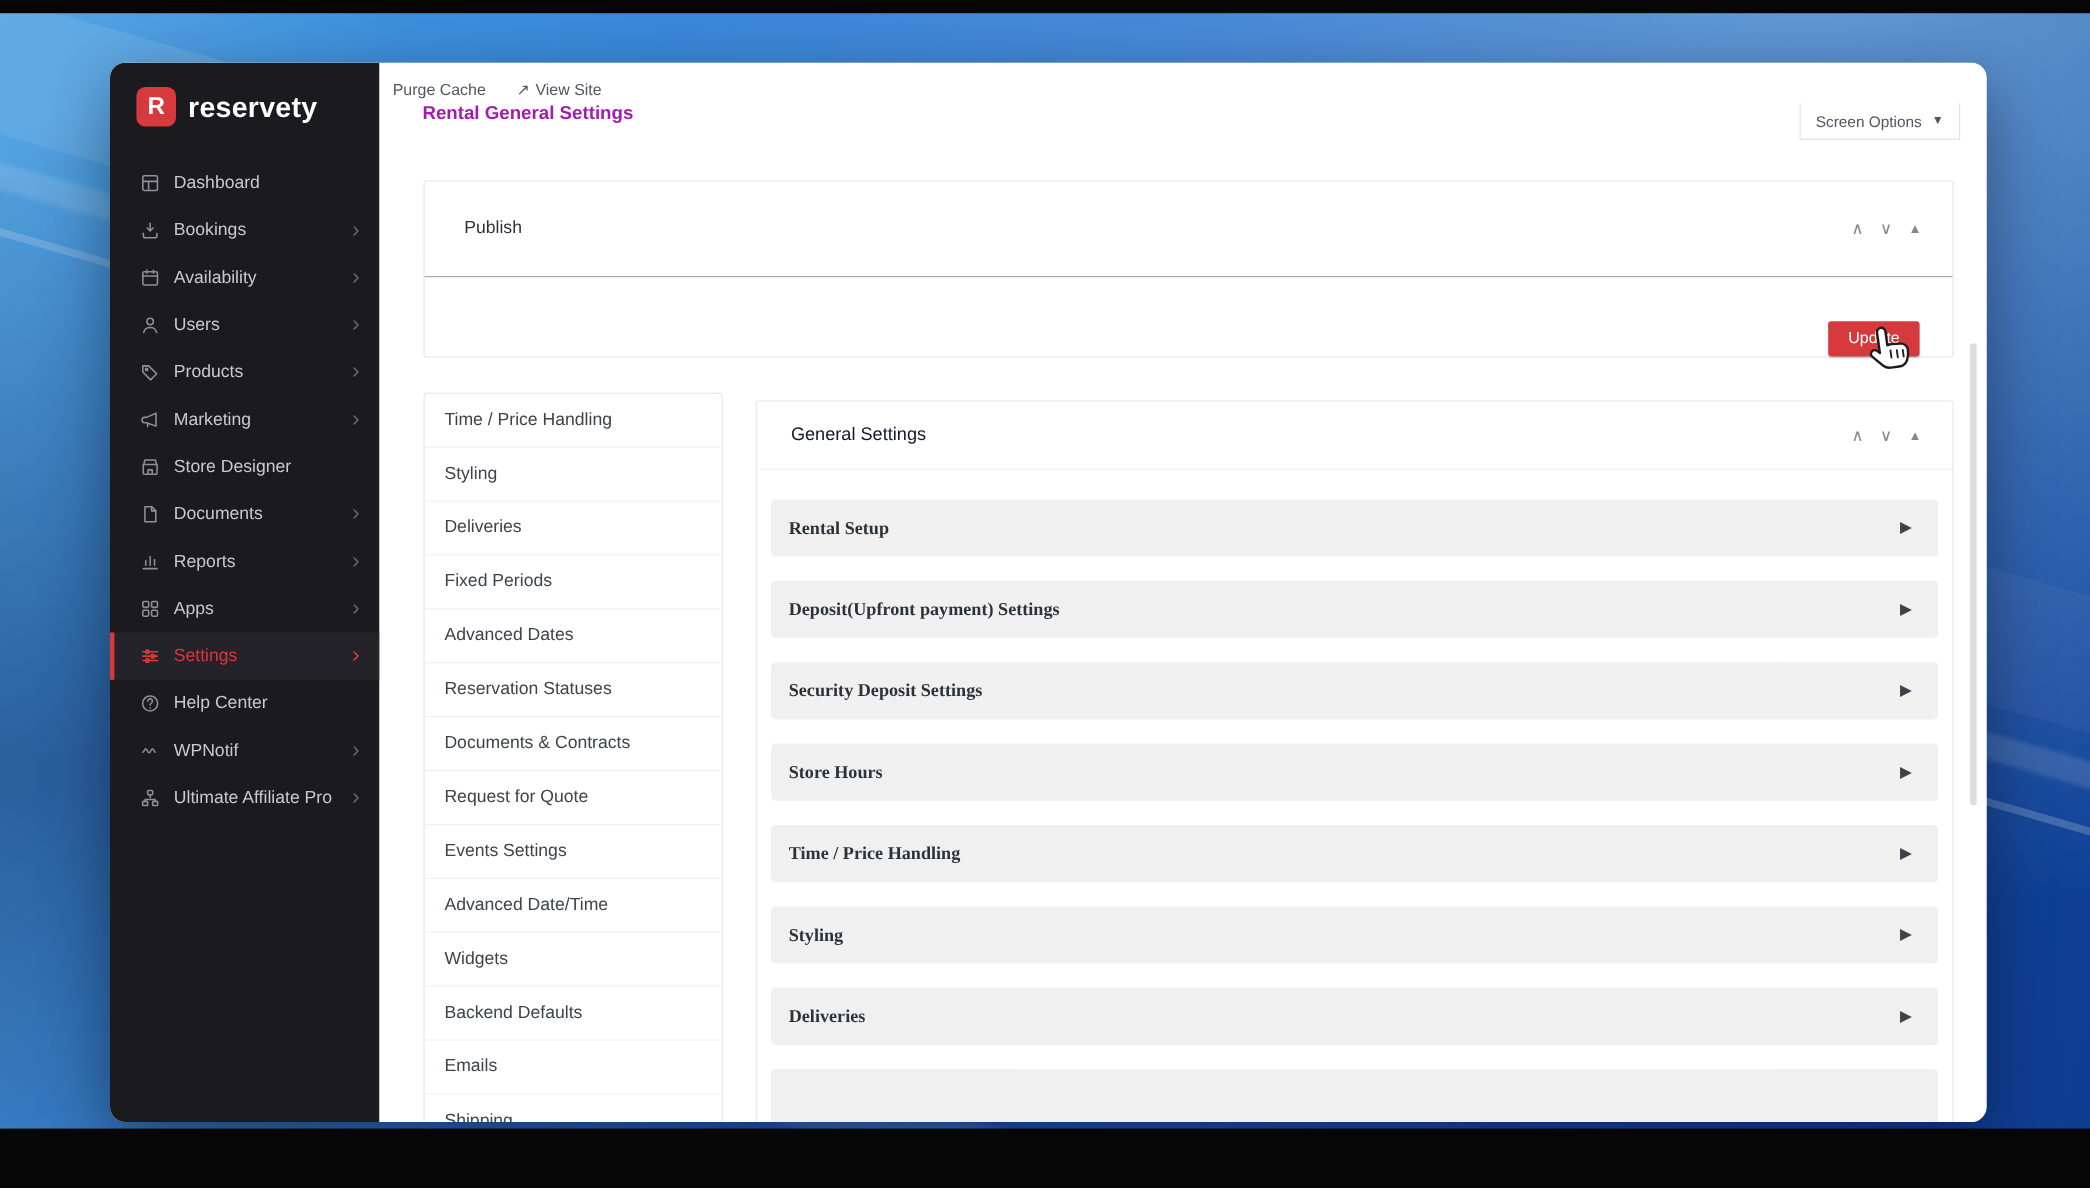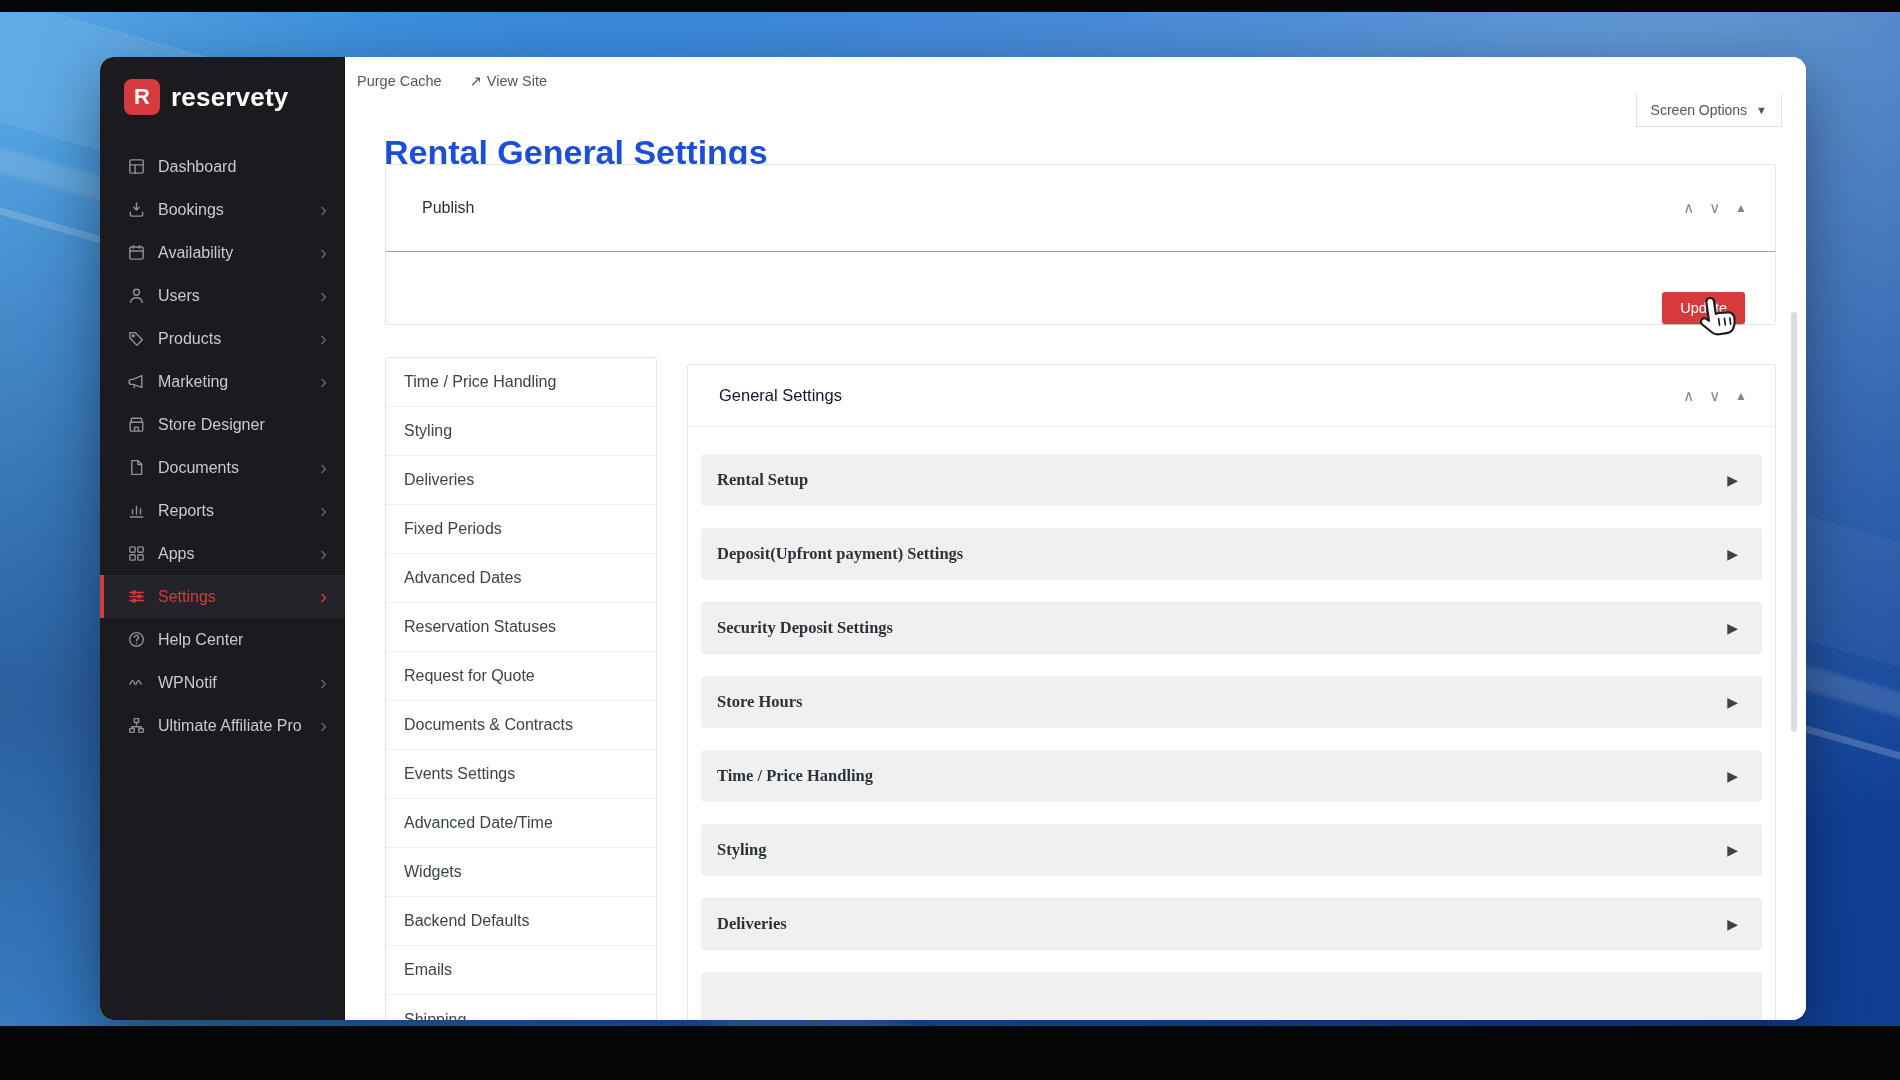--- a/index.html
+++ b/index.html
@@ -45,21 +45,21 @@
   .side-item .s-label { flex:1; line-height:1.2; }
   .side-item .s-chev { color:#63636c; font-size:21px; line-height:1; margin-top:-3px; }
   .side-item.active { background:#232329; color:var(--accent); }
   .side-item.active::before { content:""; position:absolute; left:0; top:0; bottom:0; width:4px; background:var(--accent); }
   .side-item.active .s-icon, .side-item.active .s-chev { color:var(--accent); }
 
   
   .main { flex:1; position:relative; background:#fff; }
   .admin-links { position:absolute; top:16px; left:12px; display:flex; gap:28px; font-size:14.5px; color:#50575e; }
   .admin-link { cursor:pointer; display:flex; align-items:center; gap:5px; }
-  .page-title { position:absolute; top:36px; left:39px; font-size:34px; font-weight:bold; color:#1d4ed8;margin-top:40px; }
+  .page-title { position:absolute; top:36px; left:39px; font-size:17px; font-weight:bold; color:#a21caf; }
   .screen-options { position:absolute; top:37px; right:24px; border:1px solid #e0e0e0; border-top:none; background:#fff;
     padding:8px 14px; font-size:14px; color:#50575e; display:flex; gap:9px; align-items:center; cursor:pointer; }
   .so-caret { font-size:11px; color:#50575e; }
 
   .panel { position:absolute; background:#fff; border:1px solid #e2e4e7; border-radius:3px; }
   .panel-head { display:flex; align-items:center; justify-content:space-between; }
   .pbx-controls { display:flex; gap:15px; color:#82878c; font-size:15px; }
   .pbx-controls span { cursor:pointer; }
   .pbx-controls .tri { font-size:12px; margin-top:2px; }
 
@@ -286,22 +286,22 @@
         </div>
       </section>
 
       <nav class="tabs" id="settings-nav">
           <div class="tab-item">Time / Price Handling</div>
           <div class="tab-item">Styling</div>
           <div class="tab-item">Deliveries</div>
           <div class="tab-item">Fixed Periods</div>
           <div class="tab-item">Advanced Dates</div>
           <div class="tab-item">Reservation Statuses</div>
+          <div class="tab-item">Documents &amp; Contracts</div>
           <div class="tab-item">Request for Quote</div>
-          <div class="tab-item">Documents &amp; Contracts</div>
           <div class="tab-item">Events Settings</div>
           <div class="tab-item">Advanced Date/Time</div>
           <div class="tab-item">Widgets</div>
           <div class="tab-item">Backend Defaults</div>
           <div class="tab-item">Emails</div>
           <div class="tab-item">Shipping</div>
         </nav>
 
       <section class="panel general">
         <div class="panel-head">

